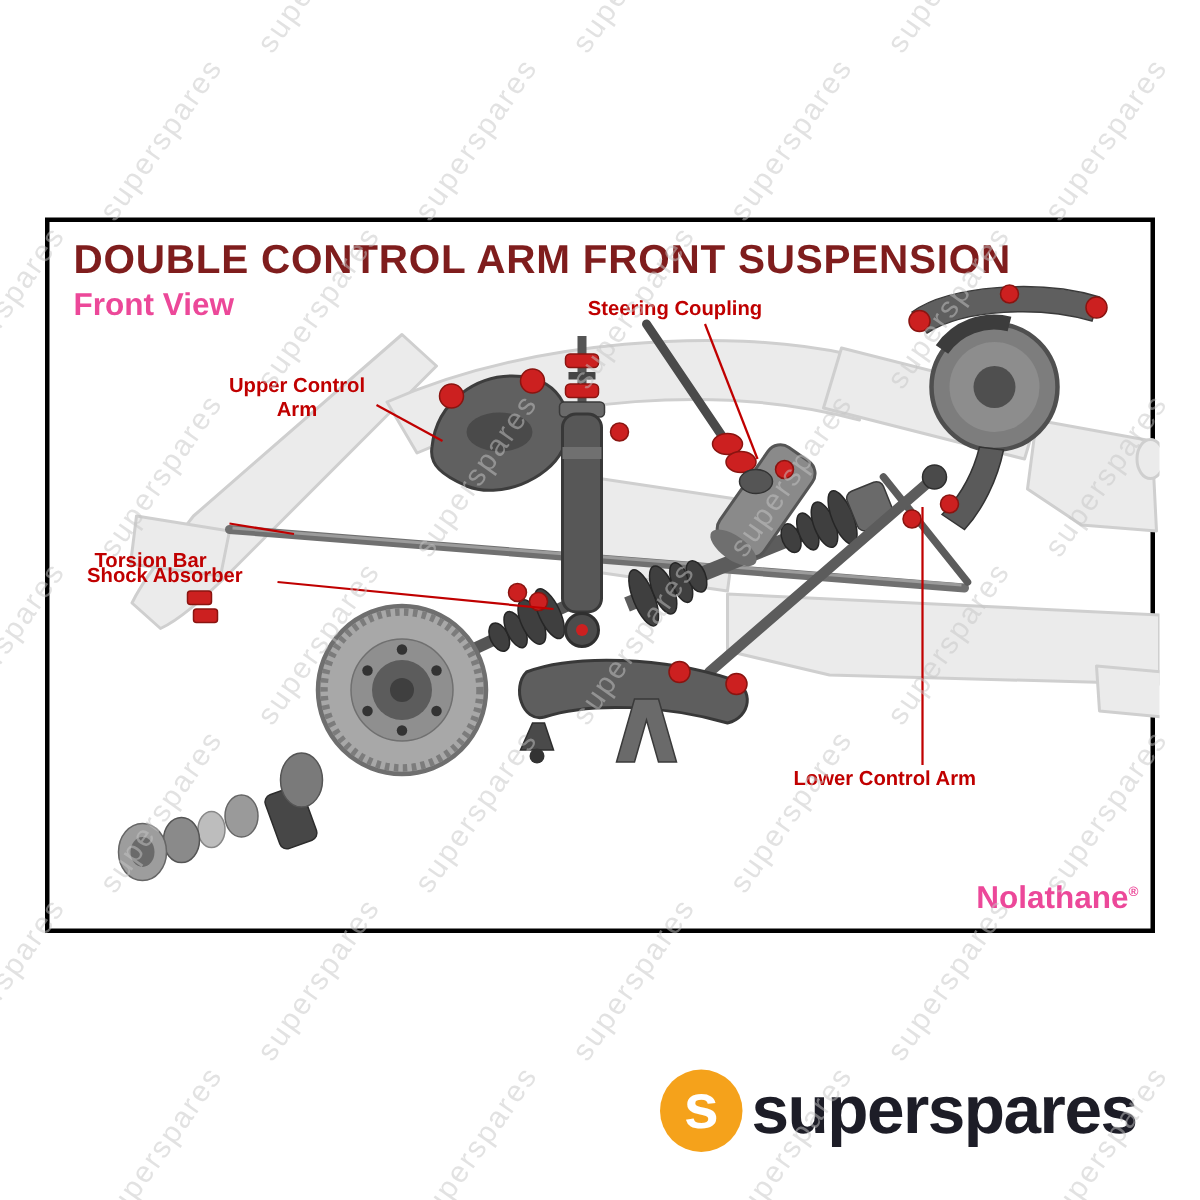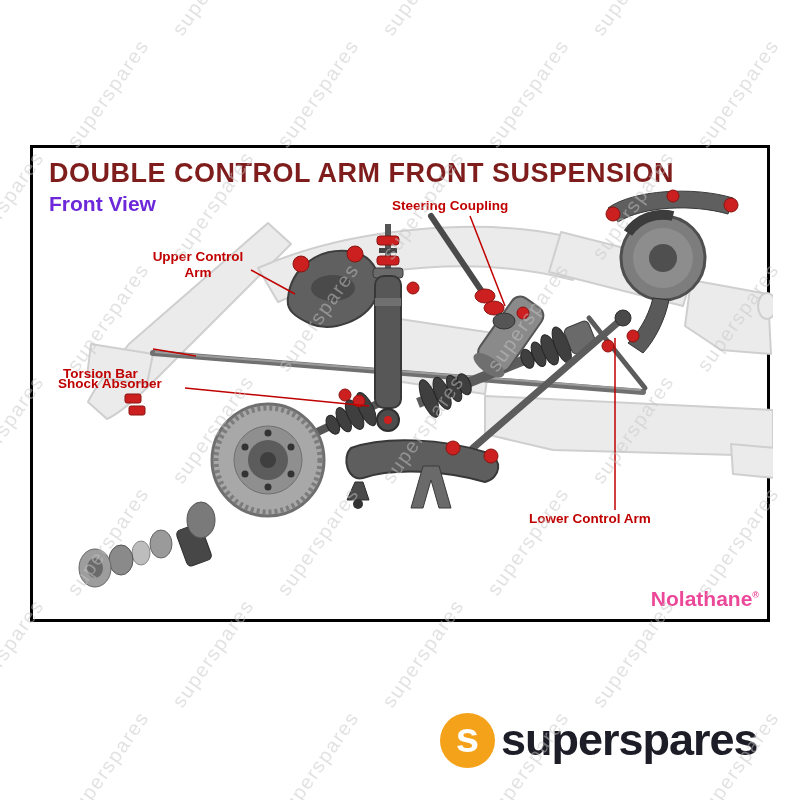--- a/index.html
+++ b/index.html
@@ -10,21 +10,21 @@
   .watermark-layer{position:absolute;left:0;top:0;width:800px;height:800px;
         z-index:50;pointer-events:none;overflow:hidden;}
   .wm{position:absolute;transform:rotate(-55deg);transform-origin:center;
         font-size:20px;letter-spacing:1.5px;color:#c6c6c6;opacity:.5;white-space:nowrap;}
 
   
   .panel{position:absolute;left:30px;top:145px;width:740px;height:477px;
         border:3px solid #000;box-sizing:border-box;background:transparent;z-index:10;}
   .title{position:absolute;left:16px;top:10px;font-size:27px;font-weight:bold;
         letter-spacing:.5px;color:#7f1d1d;white-space:nowrap;}
-  .subtitle{position:absolute;left:16px;top:44px;font-size:21px;font-weight:bold;color:#6d28d9;}
+  .subtitle{position:absolute;left:16px;top:44px;font-size:21px;font-weight:bold;color:#ec4899;}
   .illustration{position:absolute;left:0;top:0;width:740px;height:477px;}
   .label{position:absolute;font-size:13.5px;font-weight:bold;color:#c00000;line-height:1.15;z-index:20;}
   .nolathane{position:absolute;right:8px;bottom:8px;font-size:21px;font-weight:bold;
         color:#ec4899;z-index:20;margin-left:19px;}
   .nolathane sup{font-size:9px;}
 
   
   .footer{position:absolute;left:440px;top:710px;height:60px;display:flex;align-items:center;z-index:10;}
   .logo-circle{width:55px;height:55px;border-radius:50%;background:#f5a21b;
         display:flex;align-items:center;justify-content:center;}

